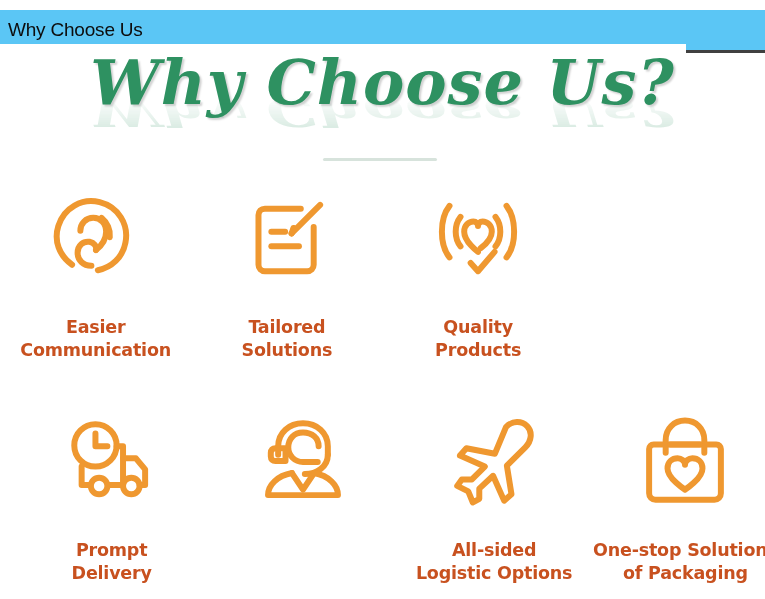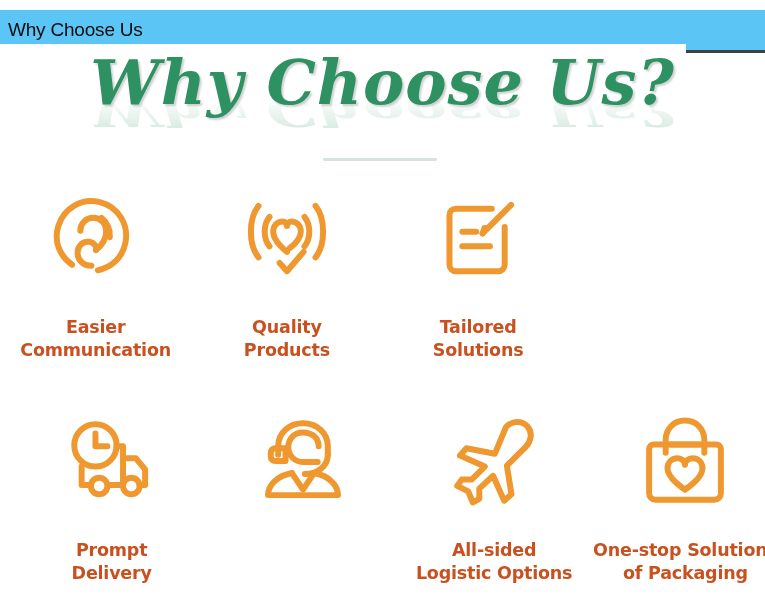--- a/index.html
+++ b/index.html
@@ -164,44 +164,44 @@
             <path d="M56 27 C62 32 66 40 65 48"></path>
           </svg>
         </div>
         <div class="cell-label">Easier
 Communication</div>
       </div>
 
       <div class="cell">
         <div class="icon-wrap">
           <svg width="92" height="92" viewBox="0 0 100 100" fill="none" stroke="#EF9830" stroke-width="6.5" stroke-linecap="round" stroke-linejoin="round">
+            <path d="M65 17 H26 C22 17 19 20 19 24 V78 C19 82 22 85 26 85 H72 C76 85 79 82 79 78 V37"></path>
+            <line x1="33" y1="42" x2="48" y2="42"></line>
+            <line x1="33" y1="58" x2="63" y2="58"></line>
+            <path d="M55 44 L86 13"></path>
+            <path d="M55 44 L57 38"></path>
+          </svg>
+        </div>
+        <div class="cell-label">Tailored
+Solutions</div>
+      </div>
+
+      <div class="cell">
+        <div class="icon-wrap">
+          <svg width="92" height="92" viewBox="0 0 100 100" fill="none" stroke="#EF9830" stroke-width="6.5" stroke-linecap="round" stroke-linejoin="round">
             <path d="M19 14 C8 28 8 56 19 70"></path>
             <path d="M31 26 C24 35 24 49 31 58"></path>
             <path d="M81 14 C92 28 92 56 81 70"></path>
             <path d="M69 26 C76 35 76 49 69 58"></path>
             <path d="M50 64 C50 64 35 53 35 42 C35 35 40 31 45 31 C48 31 50 33 50 36 C50 33 52 31 55 31 C60 31 65 35 65 42 C65 49 58 56 53 60"></path>
             <path d="M42 76 L50 85 L68 64"></path>
           </svg>
         </div>
         <div class="cell-label">Quality
 Products</div>
-      </div>
-
-      <div class="cell">
-        <div class="icon-wrap">
-          <svg width="92" height="92" viewBox="0 0 100 100" fill="none" stroke="#EF9830" stroke-width="6.5" stroke-linecap="round" stroke-linejoin="round">
-            <path d="M65 17 H26 C22 17 19 20 19 24 V78 C19 82 22 85 26 85 H72 C76 85 79 82 79 78 V37"></path>
-            <line x1="33" y1="42" x2="48" y2="42"></line>
-            <line x1="33" y1="58" x2="63" y2="58"></line>
-            <path d="M55 44 L86 13"></path>
-            <path d="M55 44 L57 38"></path>
-          </svg>
-        </div>
-        <div class="cell-label">Tailored
-Solutions</div>
       </div>
 
 
     </div>
 
     <div class="row row-2">
 
       <div class="cell">
         <div class="icon-wrap">
           <svg width="92" height="92" viewBox="0 0 100 100" fill="none" stroke="#EF9830" stroke-width="6.5" stroke-linecap="round" stroke-linejoin="round">

